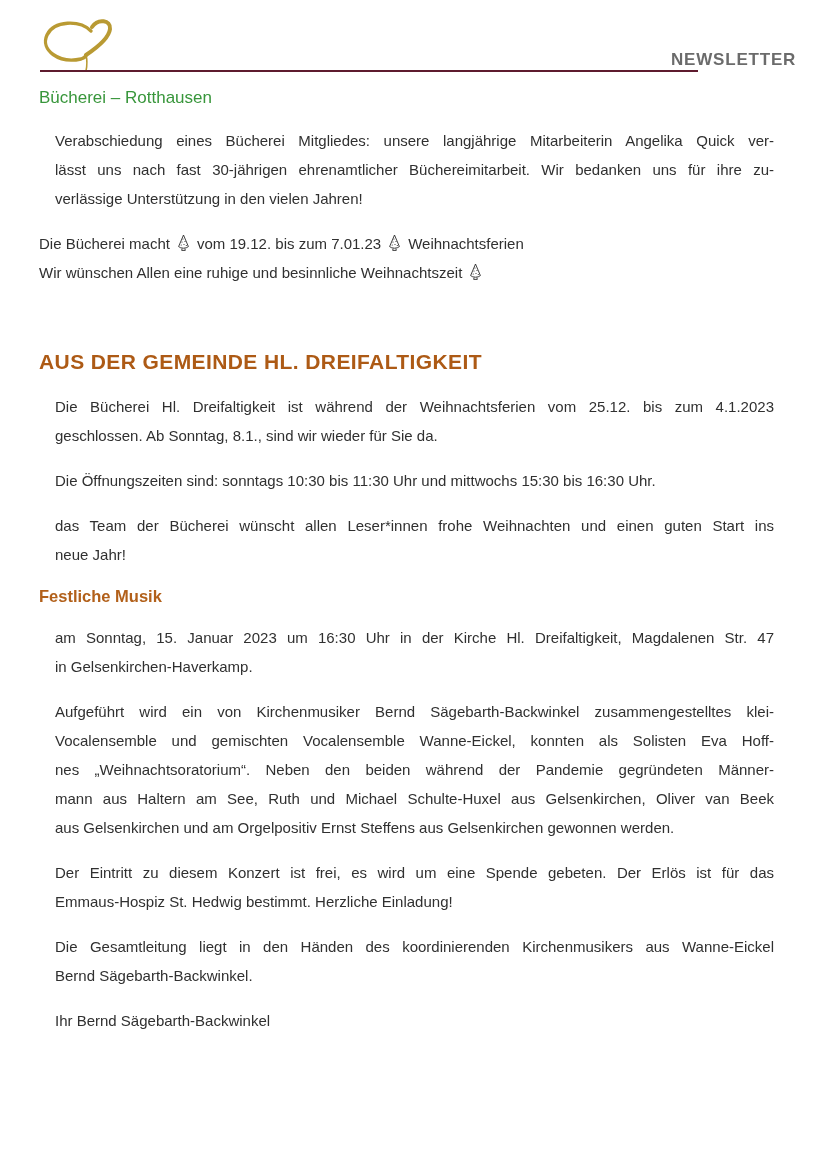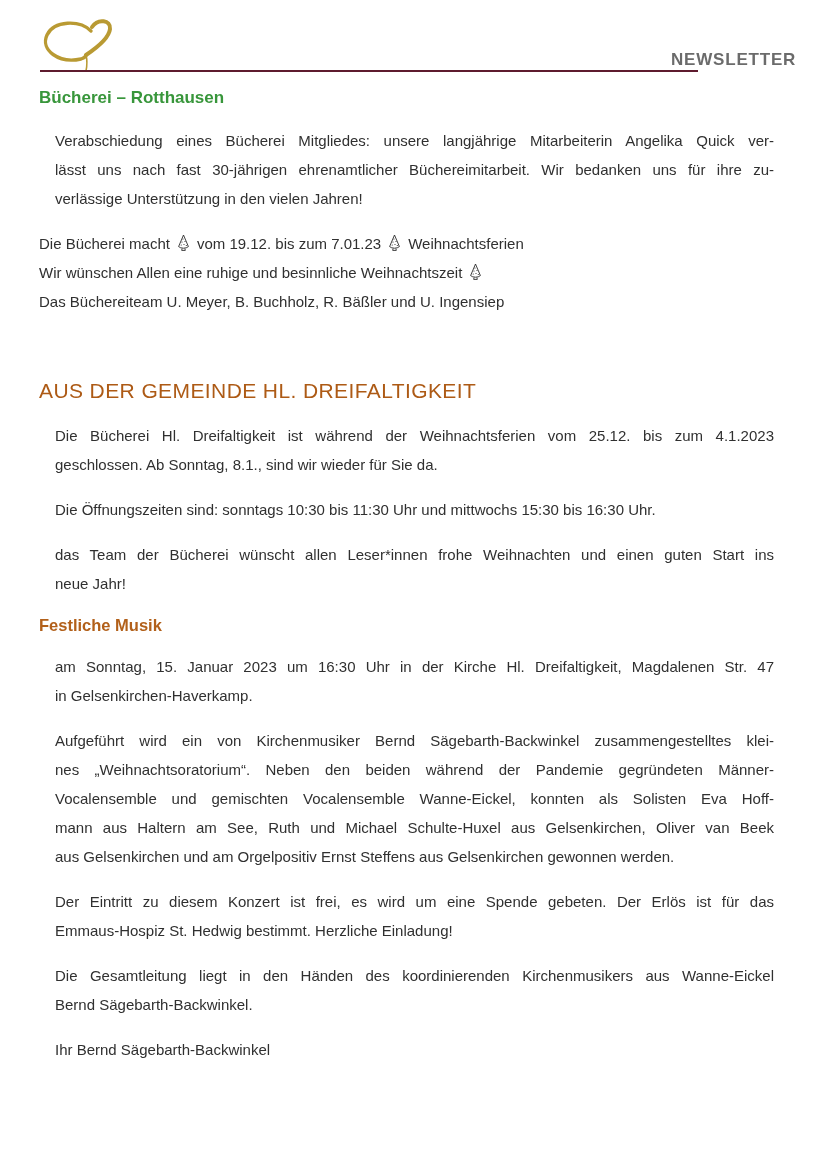--- a/index.html
+++ b/index.html
@@ -15,24 +15,24 @@
   .rule{position:absolute;left:40px;top:70px;width:658px;height:2px;background:#5e1b2e;}
   .brand{
     position:absolute;left:671px;top:50px;
     font-size:17px;font-weight:bold;color:#6b6b6b;letter-spacing:.8px;
   }
 
   
   .content{position:absolute;left:39px;top:86px;width:751px;color:#303030;}
 
   .h-green{
-    margin:0 0 8px 0;font-size:17px;line-height:24px;font-weight:bold;color:#38963b;
+    margin:0 0 8px 0;font-size:17px;line-height:24px;font-weight:normal;color:#38963b;
   }
   .h-main{
-    margin:61px 0 0 0;font-size:21px;line-height:28px;font-weight:normal;
+    margin:61px 0 0 0;font-size:21px;line-height:28px;font-weight:bold;
     color:#ad5a15;letter-spacing:.4px;
   }
   .h-orange{
     margin:12px 0 7px 0;font-size:16.5px;line-height:22px;font-weight:bold;color:#b2601a;
   }
 
   .para{margin:16px;}
   .line{
     font-size:15px;line-height:29px;min-height:29px;color:#303030;
     white-space:nowrap;
@@ -110,21 +110,20 @@
               <circle cx="6" cy="5" r="0.6"></circle>
               <circle cx="5" cy="8" r="0.6"></circle>
               <circle cx="8" cy="7.5" r="0.6"></circle>
               <circle cx="4.2" cy="11" r="0.6"></circle>
               <circle cx="7" cy="10.5" r="0.6"></circle>
               <circle cx="9.3" cy="11.5" r="0.6"></circle>
             </g>
           </svg></span>
     </div>
 
-    <div class="line">Das Büchereiteam U. Meyer, B. Buchholz, R. Bäßler und U. Ingensiep</div>
 
     <h1 class="h-main">AUS DER GEMEINDE HL. DREIFALTIGKEIT</h1>
 
 
     <div class="para">
         <div class="line jline">Die Bücherei Hl. Dreifaltigkeit ist während der Weihnachtsferien vom 25.12. bis zum 4.1.2023</div>
         <div class="line">geschlossen. Ab Sonntag, 8.1., sind wir wieder für Sie da.</div>
       </div>
     <div class="para">
         <div class="line">Die Öffnungszeiten sind: sonntags 10:30 bis 11:30 Uhr und mittwochs 15:30 bis 16:30 Uhr.</div>
@@ -135,22 +134,22 @@
       </div>
 
     <h2 class="h-orange">Festliche Musik</h2>
 
     <div class="para">
         <div class="line jline">am Sonntag, 15. Januar 2023 um 16:30 Uhr in der Kirche Hl. Dreifaltigkeit, Magdalenen Str. 47</div>
         <div class="line">in Gelsenkirchen-Haverkamp.</div>
       </div>
     <div class="para">
         <div class="line jline">Aufgeführt wird ein von Kirchenmusiker Bernd Sägebarth-Backwinkel zusammengestelltes klei-</div>
+        <div class="line jline">Vocalensemble und gemischten Vocalensemble Wanne-Eickel, konnten als Solisten Eva Hoff-</div>
         <div class="line jline">nes „Weihnachtsoratorium“. Neben den beiden während der Pandemie gegründeten Männer-</div>
-        <div class="line jline">Vocalensemble und gemischten Vocalensemble Wanne-Eickel, konnten als Solisten Eva Hoff-</div>
         <div class="line jline">mann aus Haltern am See, Ruth und Michael Schulte-Huxel aus Gelsenkirchen, Oliver van Beek</div>
         <div class="line">aus Gelsenkirchen und am Orgelpositiv Ernst Steffens aus Gelsenkirchen gewonnen werden.</div>
       </div>
     <div class="para">
         <div class="line jline">Der Eintritt zu diesem Konzert ist frei, es wird um eine Spende gebeten. Der Erlös ist für das</div>
         <div class="line">Emmaus-Hospiz St. Hedwig bestimmt. Herzliche Einladung!</div>
       </div>
     <div class="para">
         <div class="line jline">Die Gesamtleitung liegt in den Händen des koordinierenden Kirchenmusikers aus Wanne-Eickel</div>
         <div class="line">Bernd Sägebarth-Backwinkel.</div>

